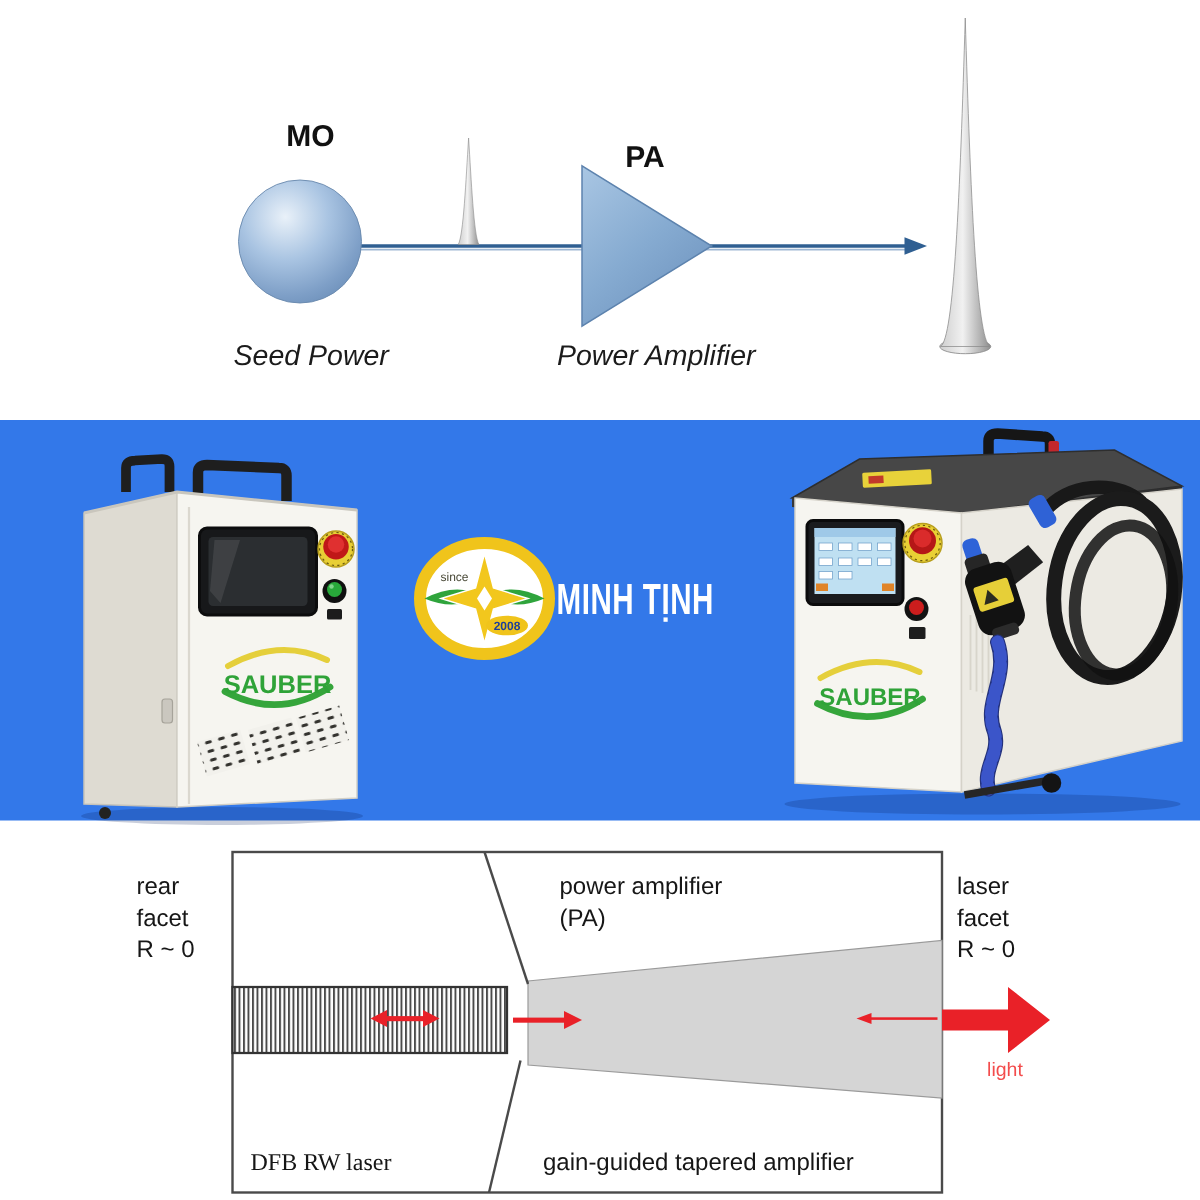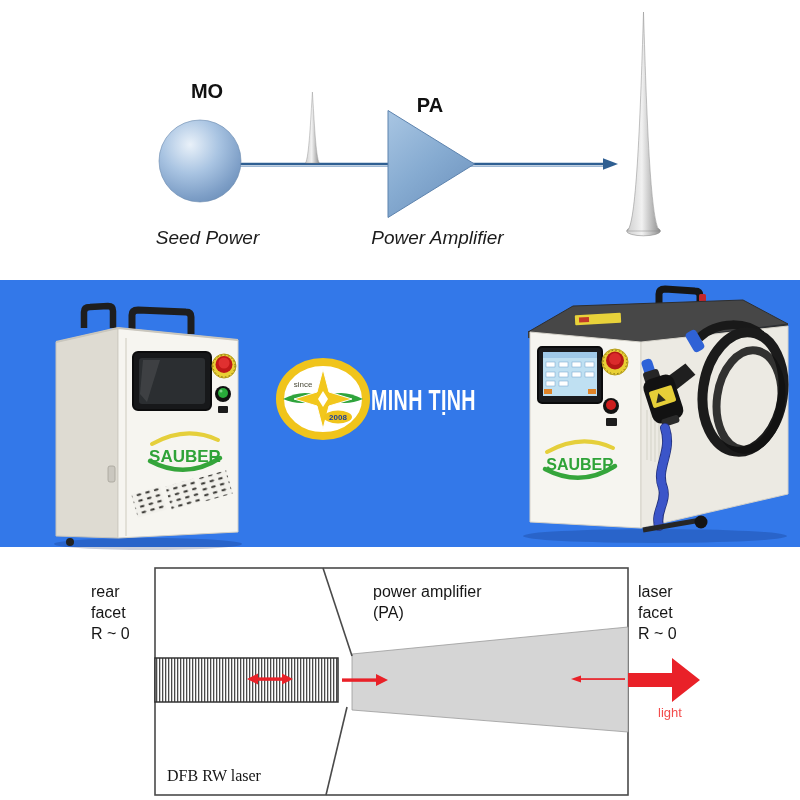--- a/index.html
+++ b/index.html
@@ -262,16 +262,17 @@
     <div class="dlabel" style="left:373px;top:34px;">
       <div>power amplifier</div>
       <div>(PA)</div>
     </div>
     <div class="dlabel" style="left:638px;top:34px;">
       <div>laser</div>
       <div>facet</div>
       <div>R ~ 0</div>
     </div>
     <div class="dlabel" style="left:167px;top:218px;font-family:Liberation Serif, serif;">DFB RW laser</div>
+    <div class="dlabel" style="left:362px;top:218px;">gain-guided tapered amplifier</div>
     <div class="light-label" style="left:640px;top:158px;">light</div>
   </div>
 
 </div>
 
 </body></html>

